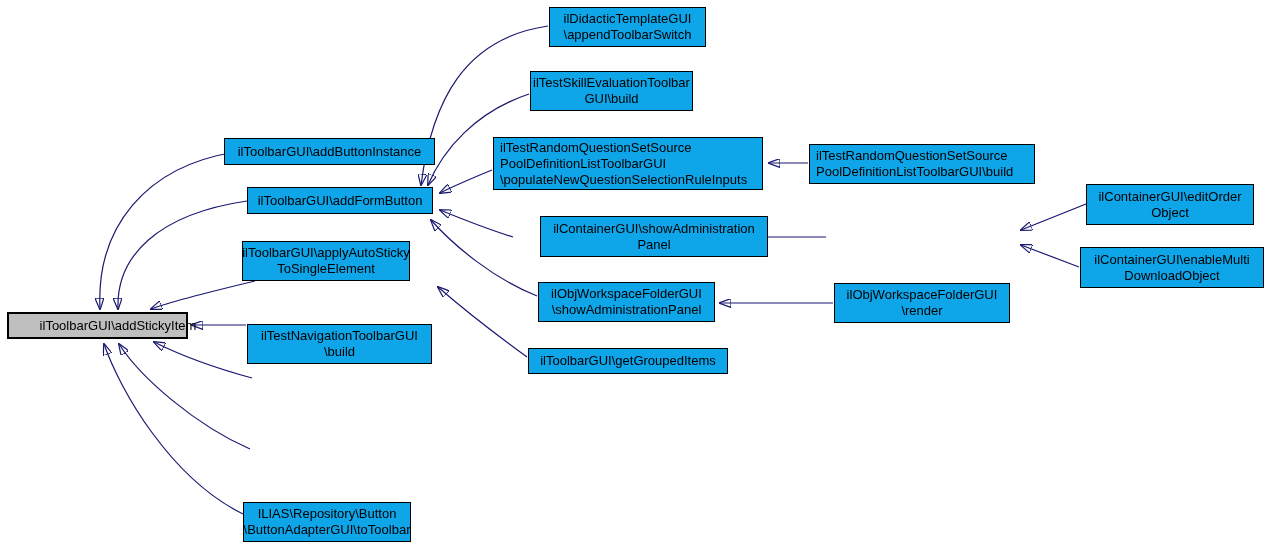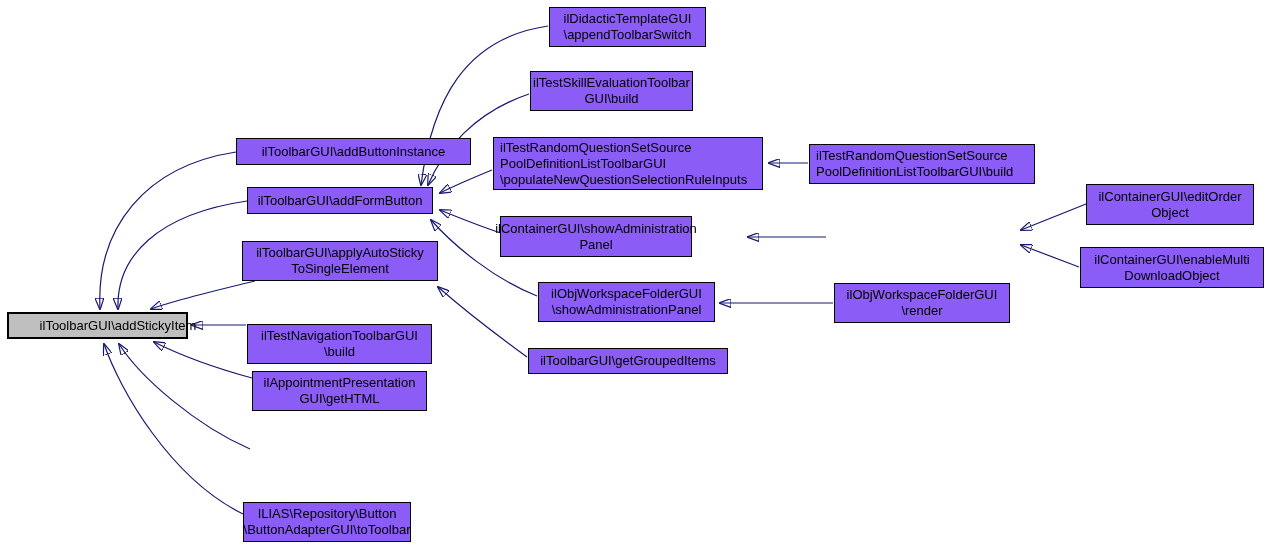--- a/index.html
+++ b/index.html
@@ -4,21 +4,21 @@
 <style>
   html,body{margin:0;padding:0;background:#ffffff;}
   .canvas{
     position:relative;width:1265px;height:548px;background:#ffffff;
     font-family:"Liberation Sans",sans-serif;overflow:hidden;
   }
   svg.edges{position:absolute;left:0;top:0;width:1265px;height:548px;}
   svg.edges path{fill:none;stroke:#191970;stroke-width:1.2px;}
   .node{
     position:absolute;box-sizing:border-box;
-    border:1px solid #000000;background:#8b5cf6;color:#000000;
+    border:1px solid #000000;background:#0ea5e9;color:#000000;
     display:flex;align-items:center;justify-content:center;
     text-align:center;font-size:13px;line-height:16px;
     white-space:pre-line;padding:1px 4px;
   }
   .node.focus{background:#bfbfbf;border-width:2px;padding-left:45px;}
   .node.la{justify-content:flex-start;text-align:left;padding-left:6px;}
 </style>
 </head>
 <body>
 
@@ -45,51 +45,49 @@
     <path d="M527,357 C494,333 462,308 438,287" marker-end="url(#arrow)"></path>
     <path d="M808,163 L769,163" marker-end="url(#arrow)"></path>
     <path d="M826,237 L748,237" marker-end="url(#arrow)"></path>
     <path d="M1086,204 L1021,230" marker-end="url(#arrow)"></path>
     <path d="M1079,267 L1021,245" marker-end="url(#arrow)"></path>
     <path d="M833,303 L720,303" marker-end="url(#arrow)"></path>
   </svg>
 
   <div class="node focus" style="left:7px;top:312px;width:181px;height:27px">ilToolbarGUI\addStickyItem</div>
 
-  <div class="node" style="left:236px;top:138px;width:235px;height:27px">ilToolbarGUI\addButtonInstance</div>
+  <div class="node" style="left:224px;top:138px;width:211px;height:27px">ilToolbarGUI\addButtonInstance</div>
 
   <div class="node" style="left:247px;top:187px;width:186px;height:27px">ilToolbarGUI\addFormButton</div>
 
-  <div class="node" style="left:242px;top:241px;width:196px;height:40px">ilToolbarGUI\applyAutoSticky
+  <div class="node" style="left:242px;top:241px;width:168px;height:40px">ilToolbarGUI\applyAutoSticky
 ToSingleElement</div>
 
   <div class="node" style="left:247px;top:324px;width:185px;height:40px">ilTestNavigationToolbarGUI
 \build</div>
 
-  <div class="node" style="left:252px;top:371px;width:175px;height:40px">ilAppointmentPresentation
-GUI\getHTML</div>
 
 
   <div class="node" style="left:243px;top:502px;width:168px;height:40px">ILIAS\Repository\Button
 \ButtonAdapterGUI\toToolbar</div>
 
   <div class="node" style="left:549px;top:7px;width:157px;height:40px">ilDidacticTemplateGUI
 \appendToolbarSwitch</div>
 
   <div class="node" style="left:530px;top:71px;width:163px;height:40px">ilTestSkillEvaluationToolbar
 GUI\build</div>
 
   <div class="node la" style="left:493px;top:137px;width:270px;height:53px">ilTestRandomQuestionSetSource
 PoolDefinitionListToolbarGUI
 \populateNewQuestionSelectionRuleInputs</div>
 
   <div class="node la" style="left:809px;top:144px;width:226px;height:40px">ilTestRandomQuestionSetSource
 PoolDefinitionListToolbarGUI\build</div>
 
-  <div class="node" style="left:500px;top:216px;width:192px;height:41px">ilContainerGUI\showAdministration
+  <div class="node" style="left:540px;top:216px;width:228px;height:41px">ilContainerGUI\showAdministration
 Panel</div>
 
 
   <div class="node" style="left:1086px;top:184px;width:168px;height:41px">ilContainerGUI\editOrder
 Object</div>
 
   <div class="node" style="left:1080px;top:247px;width:184px;height:41px">ilContainerGUI\enableMulti
 DownloadObject</div>
 
   <div class="node" style="left:538px;top:282px;width:177px;height:40px">ilObjWorkspaceFolderGUI

